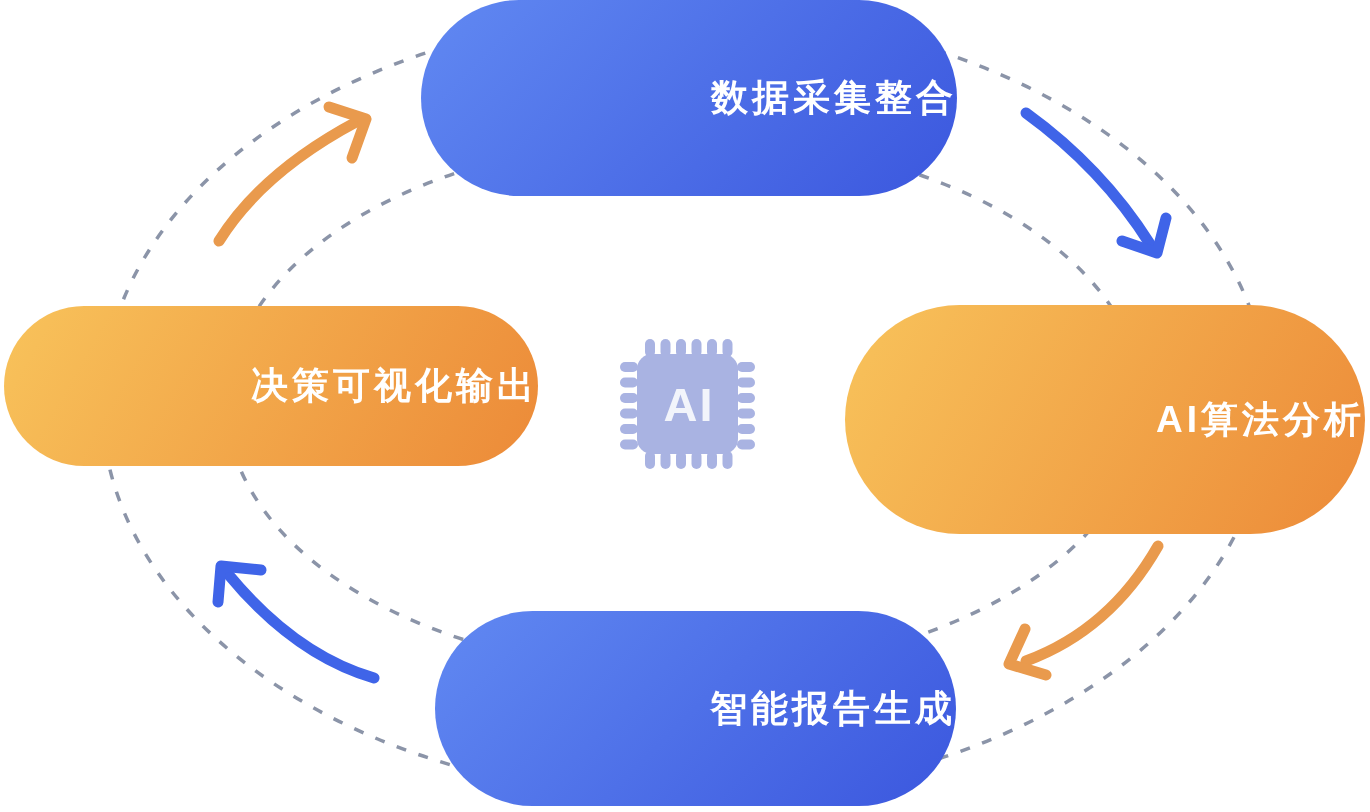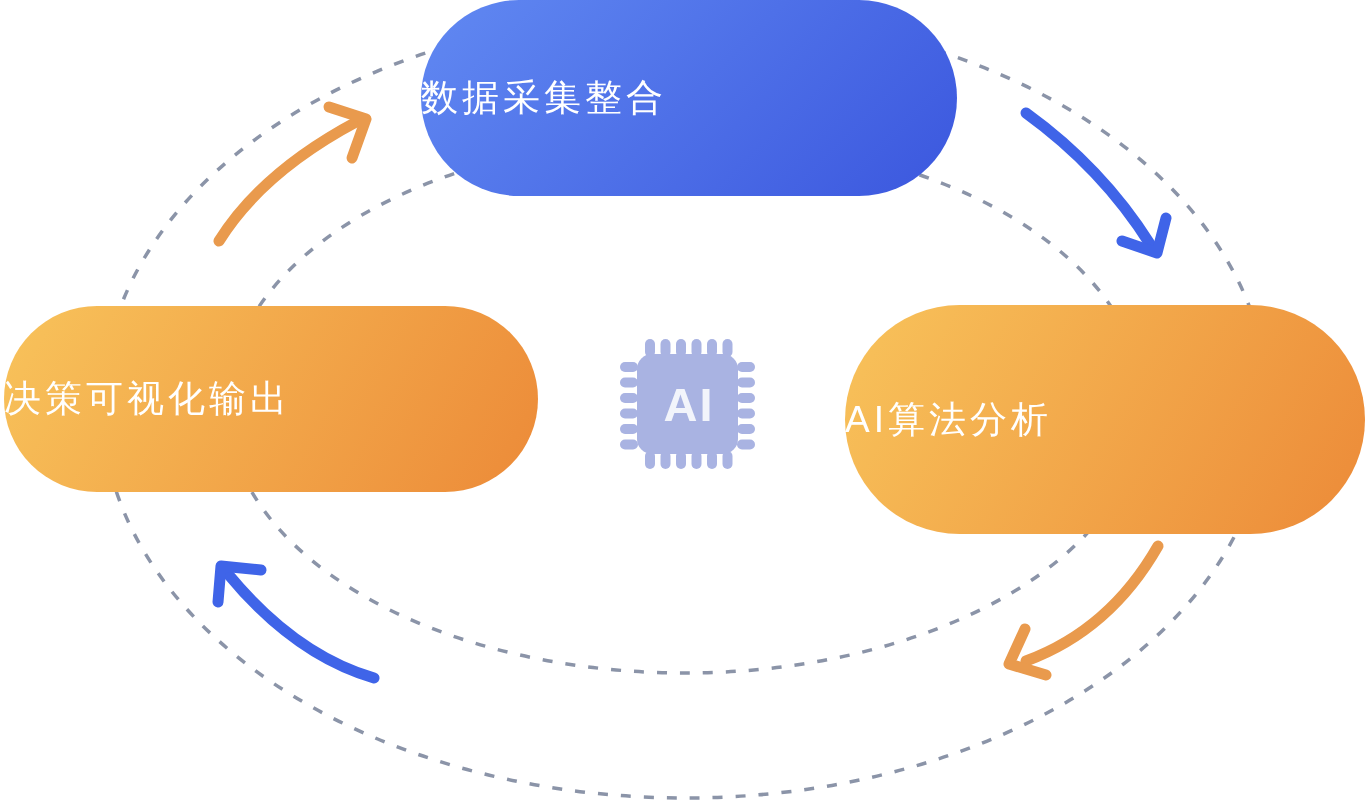--- a/index.html
+++ b/index.html
@@ -6,32 +6,32 @@
   body{font-family:"Liberation Sans","DejaVu Sans",sans-serif;}
   .canvas{
     position:relative;
     width:1370px;height:812px;
     background:#ffffff;
     overflow:hidden;
   }
   .layer-svg{position:absolute;left:0;top:0;z-index:1;}
   .pill{
     position:absolute;z-index:2;
-    display:flex;align-items:center;justify-content:flex-start;
+    display:flex;align-items:center;justify-content:flex-end;
     border-radius:120px;
     color:#ffffff;
-    font-size:37px;font-weight:400;letter-spacing:4px;
+    font-size:37px;font-weight:700;letter-spacing:4px;
     white-space:nowrap;
   }
   .pill.blue{background:linear-gradient(135deg,#6189F2 0%,#3B57DE 100%);}
   .pill.orange{background:linear-gradient(120deg,#F8C35B 0%,#EC8A38 100%);}
   .pill-top   {left:421px;top:0px;   width:536px;height:196px;}
   .pill-right {left:845px;top:305px; width:520px;height:229px;}
   .pill-bottom{left:435px;top:611px; width:521px;height:195px;}
-  .pill-left  {left:4px;  top:306px; width:534px;height:186px;}
+  .pill-left  {left:4px;  top:306px; width:534px;height:160px;}
   .pill-label{display:inline-block;}
 </style>
 </head>
 <body>
 
 <div class="canvas">
 
   <svg class="layer-svg" width="1370" height="812" viewBox="0 0 1370 812">
 
     <g fill="none" stroke="#8B94A8" stroke-width="3.5" stroke-dasharray="10 13">
@@ -95,18 +95,21 @@
   </svg>
 
   <div class="pill blue pill-top">
     <span class="pill-label">数据采集整合</span>
   </div>
 
   <div class="pill orange pill-right">
     <span class="pill-label">AI算法分析</span>
   </div>
 
+  <div class="pill blue pill-bottom">
+    <span class="pill-label">智能报告生成</span>
+  </div>
 
   <div class="pill orange pill-left">
     <span class="pill-label">决策可视化输出</span>
   </div>
 
 </div>
 
 </body></html>

